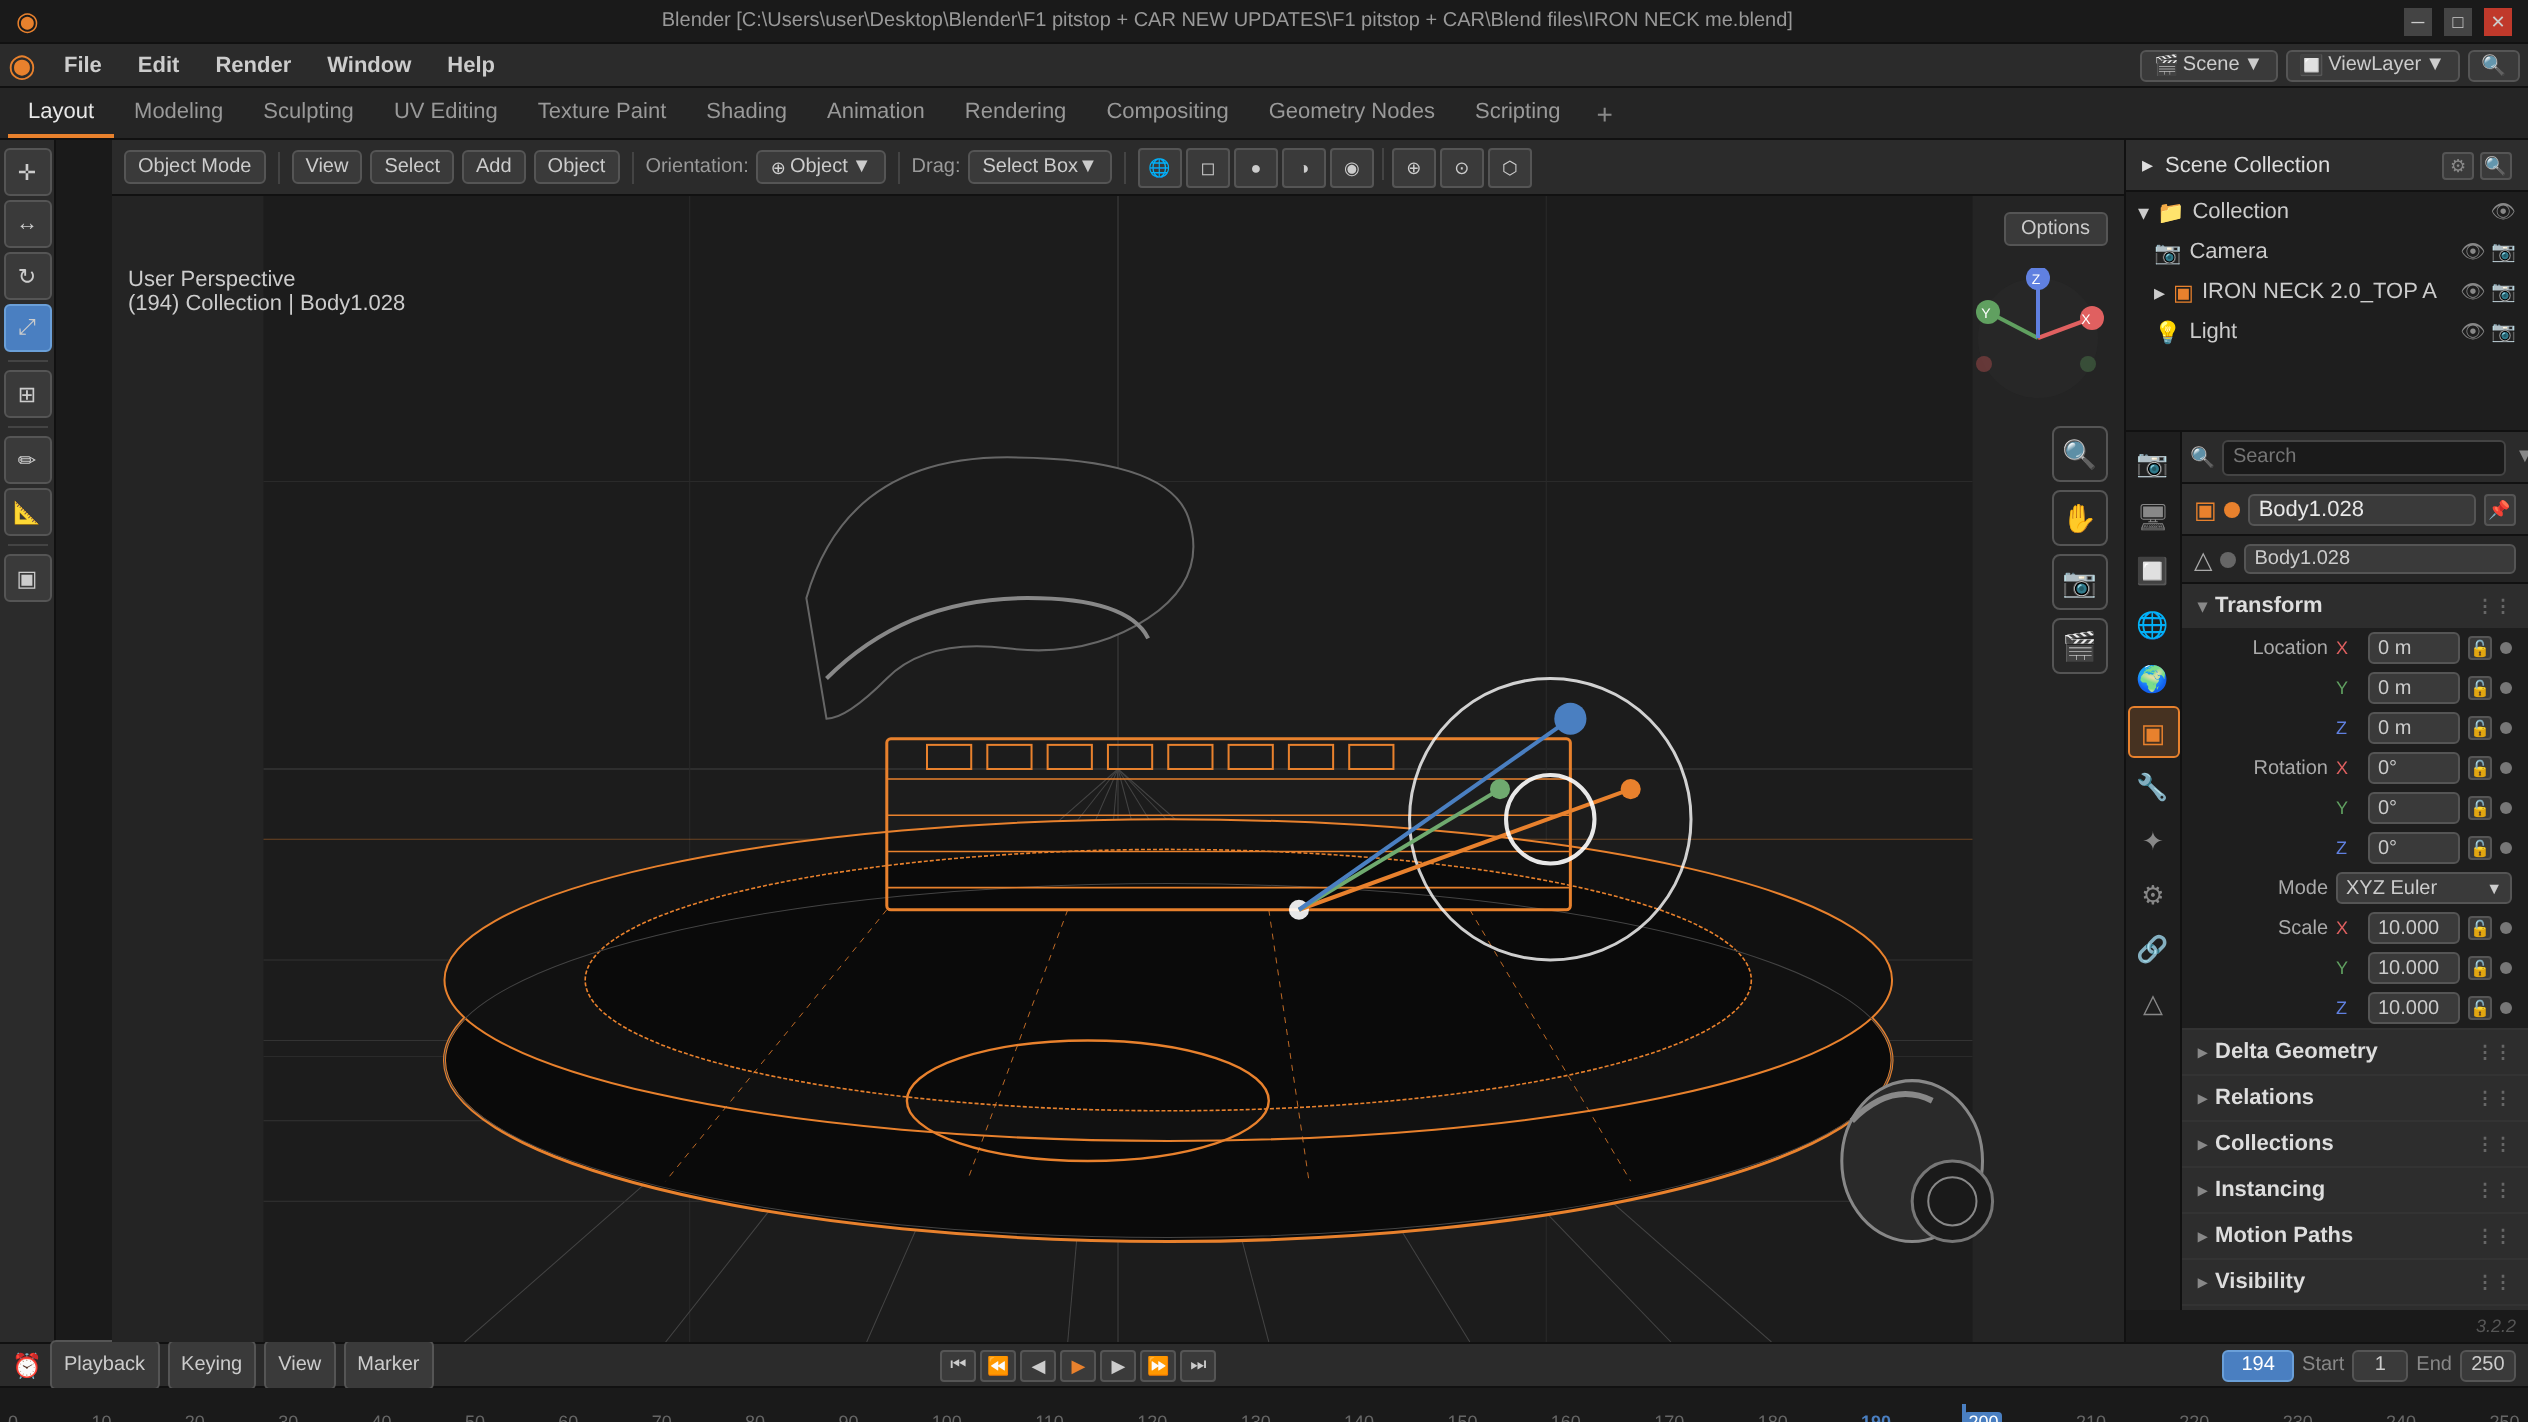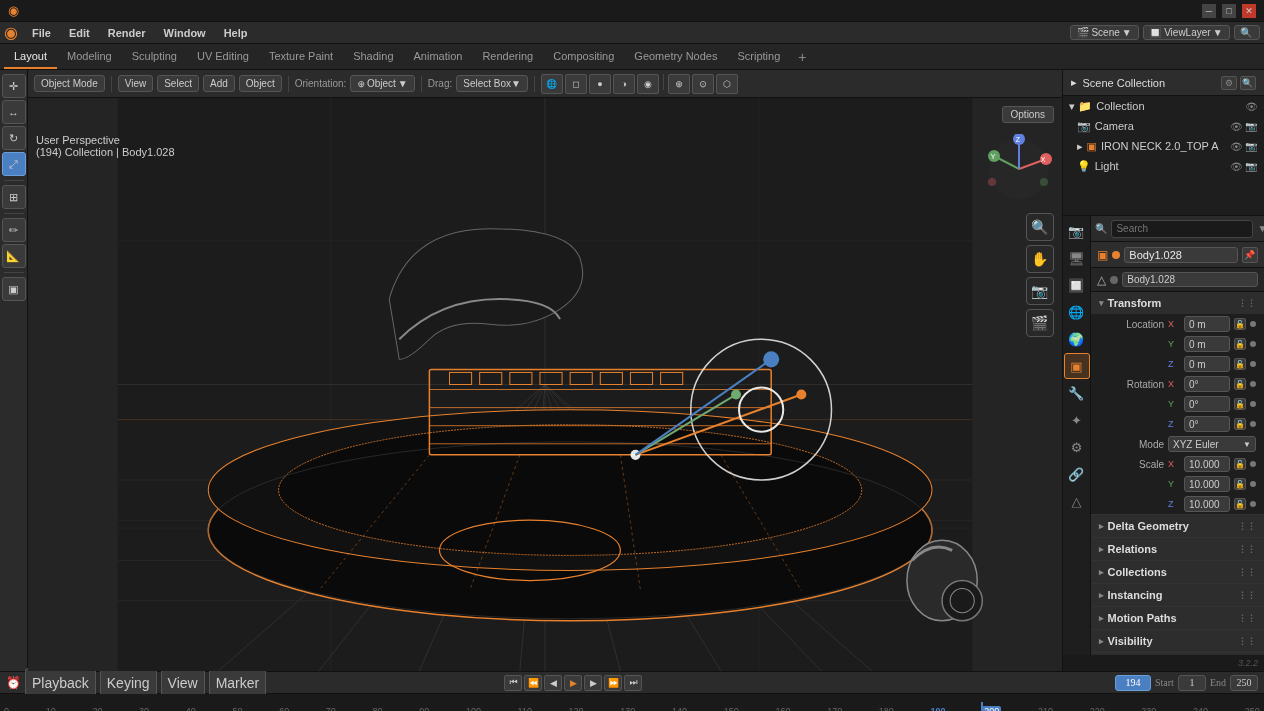--- a/index.html
+++ b/index.html
@@ -119,20 +119,21 @@
     }
     .tool-btn.active { background: #4a7fc1; border-color: #6a9fd8; }
     .tool-separator { width: 20px; height: 1px; background: #444; margin: 2px 0; }
 
     
     #viewport-area {
       flex: 1;
       background: #6d28d9;
       position: relative;
       overflow: hidden;
+      margin-left: 28px;
     }
 
     
     #viewport-header {
       height: 28px;
       background: #2b2b2b;
       display: flex;
       align-items: center;
       padding: 0 6px;
       gap: 4px;
@@ -418,21 +419,21 @@
       padding: 0 6px;
       gap: 4px;
       border-bottom: 1px solid #111;
     }
     .timeline-btn {
       padding: 6px 6px;
       background: #3a3a3a;
       border: 1px solid #555;
       border-radius: 3px;
       color: #ccc;
-      font-size: 14px;
+      font-size: 10px;
       cursor: pointer;
     }
     .timeline-controls {
       display: flex;
       gap: 2px;
       margin: 0 auto;
     }
     .tl-ctrl-btn {
       width: 18px; height: 16px;
       background: #3a3a3a;
@@ -508,20 +509,21 @@
       flex: 1;
       overflow-y: auto;
       background: #1e1e1e;
     }
   </style>
 </head>
 <body>
 
 <div id="titlebar">
   <span style="font-size:13px; color:#e8812d; margin-right:6px;">◉</span>
+  <span style="font-size:10px; color:#999;">Blender [C:\Users\user\Desktop\Blender\F1 pitstop + CAR NEW UPDATES\F1 pitstop + CAR\Blend files\IRON NECK me.blend]</span>
   <div class="win-controls">
     <button class="win-btn">─</button>
     <button class="win-btn">□</button>
     <button class="win-btn" style="background:#c0392b;">✕</button>
   </div>
 </div>
 
 <div id="menubar">
   <span style="font-size:16px; color:#e8812d; margin-right:4px;">◉</span>
   <span class="menu-item">File</span>
@@ -988,21 +990,21 @@
     <div class="timeline-controls">
       <button class="tl-ctrl-btn" title="Jump to Start">⏮</button>
       <button class="tl-ctrl-btn" title="Previous Frame">⏪</button>
       <button class="tl-ctrl-btn" title="Previous Keyframe">◀</button>
       <button class="tl-ctrl-btn" title="Play" style="color:#e8812d;">▶</button>
       <button class="tl-ctrl-btn" title="Next Keyframe">▶</button>
       <button class="tl-ctrl-btn" title="Next Frame">⏩</button>
       <button class="tl-ctrl-btn" title="Jump to End">⏭</button>
     </div>
 
-    <div class="timeline-frame" style="margin-left:auto;font-family:Liberation Serif, serif;">
+    <div class="timeline-frame" style="margin-left:auto;">
       <div style="width:36px;background:#4a7fc1;border:1px solid #6a9fd8;border-radius:3px;height:16px;color:#fff;font-size:10px;text-align:center;padding:0 2px;display:flex;align-items:center;justify-content:center;">194</div>
       <span style="color:#888;">Start</span>
       <div style="width:28px;background:#3a3a3a;border:1px solid #555;border-radius:3px;height:16px;color:#ccc;font-size:10px;text-align:center;padding:0 2px;display:flex;align-items:center;justify-content:center;">1</div>
       <span style="color:#888;">End</span>
       <div style="width:28px;background:#3a3a3a;border:1px solid #555;border-radius:3px;height:16px;color:#ccc;font-size:10px;text-align:center;padding:0 2px;display:flex;align-items:center;justify-content:center;">250</div>
     </div>
   </div>
 
   <div id="timeline-ruler">
     <div class="ruler-marks">

